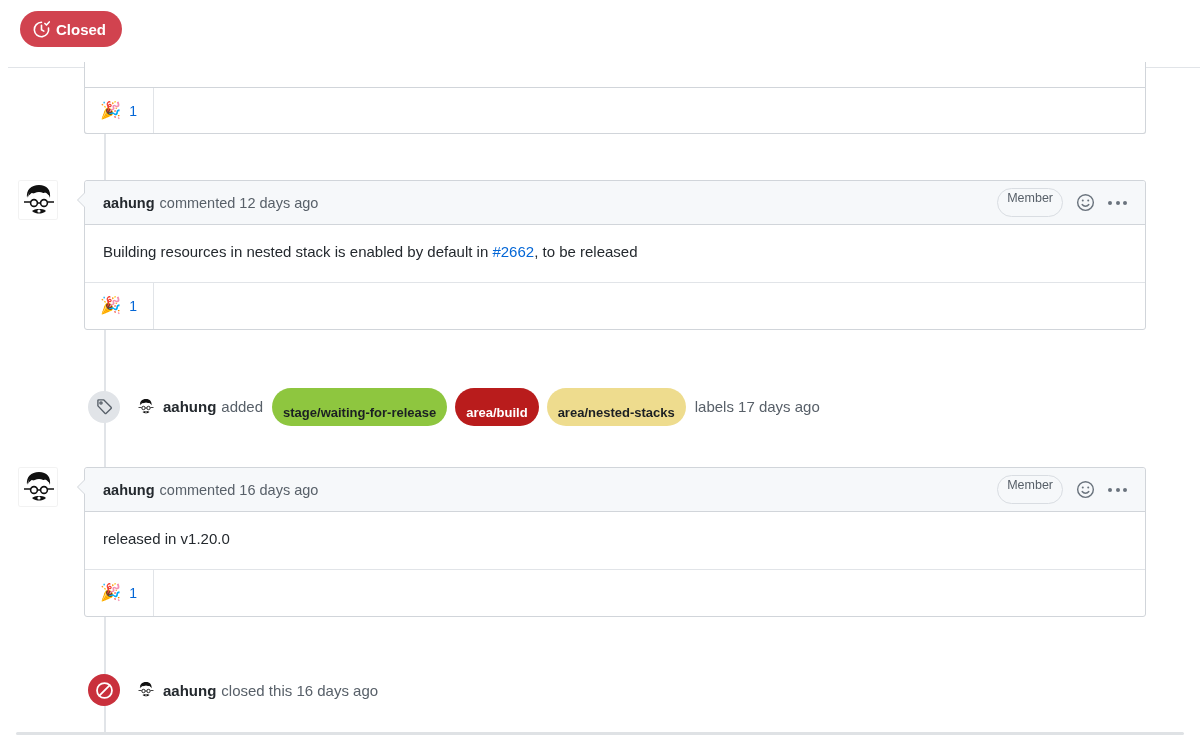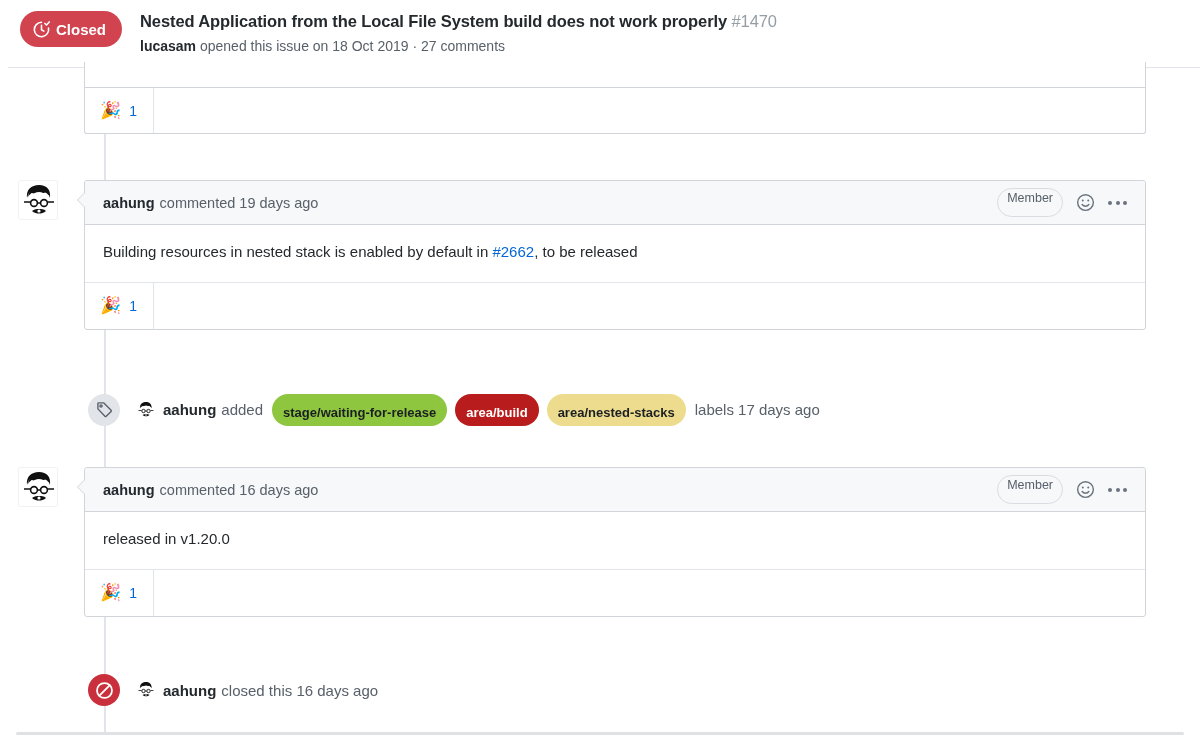--- a/index.html
+++ b/index.html
@@ -141,22 +141,22 @@
     display: inline-block; vertical-align: middle; margin-right: 7px;
     background: #fff;
   }
   .mini-avatar svg { display:block; width: 20px; height: 20px; }
   .event-text .who { color: #24292e; font-weight: bold; }
   .sp { display: inline-block; width: 5px; }
 
   .label-chip {
     display: inline-block; border-radius: 999px;
     font-size: 13px; font-weight: bold;
-    padding: 12px 11px 5px; line-height: 1.15;
-    margin: 6px 4px;
+    padding: 18px 11px 5px; line-height: 1.15;
+    margin: 0 4px;
   }
 
   .bottom-divider {
     position: absolute; left: 16px; top: 732px; width: 1168px; height: 3px;
     background: #dfe2e5; border-radius: 2px;
   }
 </style>
 </head>
 <body>
 
@@ -165,30 +165,20 @@
   <div class="issue-header">
     <div class="state-badge">
       <span>
         <svg width="17" height="17" viewBox="0 0 16 16" fill="none" stroke="#ffffff" stroke-width="1.5">
           <path d="M8 1.25a6.75 6.75 0 1 0 6.6 5.4" stroke-linecap="round"></path>
           <path d="M8 4v4.2l2.2 1.3" stroke-linecap="round" stroke-linejoin="round"></path>
           <path d="M11.2 2.3l1.5 1.5 2.6-2.9" stroke-linecap="round" stroke-linejoin="round"></path>
         </svg>
       </span>
       <span>Closed</span>
-    </div>
-    <div class="header-text">
-      <div class="issue-title">
-        <span>Nested Application from the Local File System build does not work properly</span>
-        <span class="issue-number">#1470</span>
-      </div>
-      <div class="issue-sub">
-        <span class="author">lucasam</span>
-        <span>opened this issue on 18 Oct 2019 · 27 comments</span>
-      </div>
     </div>
   </div>
 
   <div class="timeline">
     <div class="rail"></div>
 
     <div class="partial-box">
       <div class="reactions" style="position:absolute; left:-1px; right:-1px; bottom:-1px; border:1px solid #d1d5da; border-radius:0 0 3px 3px; background:#fff;">
         <div class="reaction-btn">
           <span class="reaction-emoji">🎉</span>
@@ -208,21 +198,21 @@
           <circle cx="15" cy="22" r="3.4" fill="none" stroke="#111" stroke-width="1.6"></circle>
           <circle cx="25" cy="22" r="3.4" fill="none" stroke="#111" stroke-width="1.6"></circle>
           <path d="M18.4 22h3.2M5 21l6 0M29 21l6 0" stroke="#111" stroke-width="1.4"></path>
           <path d="M13 30c3-2 5-2 7-2s5 0 7 2c-2 2-5 2.5-7 2.5S15 32 13 30z" fill="#111"></path>
           <circle cx="20" cy="30" r="1.6" fill="#fff"></circle>
         </svg>
       </div>
       <div class="box" style="top:0;">
         <div class="box-header">
           <span class="who">aahung</span>
-          <span>commented 19 days ago</span>
+          <span>commented 12 days ago</span>
           <span class="header-right">
             <span class="assoc">Member</span>
             <span class="ico-btn">
               <svg width="19" height="19" viewBox="0 0 16 16" fill="none" stroke="#6a737d" stroke-width="1.2">
                 <circle cx="8" cy="8" r="6.6"></circle>
                 <circle cx="5.7" cy="6.4" r="0.85" fill="#6a737d" stroke="none"></circle>
                 <circle cx="10.3" cy="6.4" r="0.85" fill="#6a737d" stroke="none"></circle>
                 <path d="M5.2 9.7c.7 1 1.7 1.5 2.8 1.5s2.1-.5 2.8-1.5" stroke-linecap="round"></path>
               </svg>
             </span>

